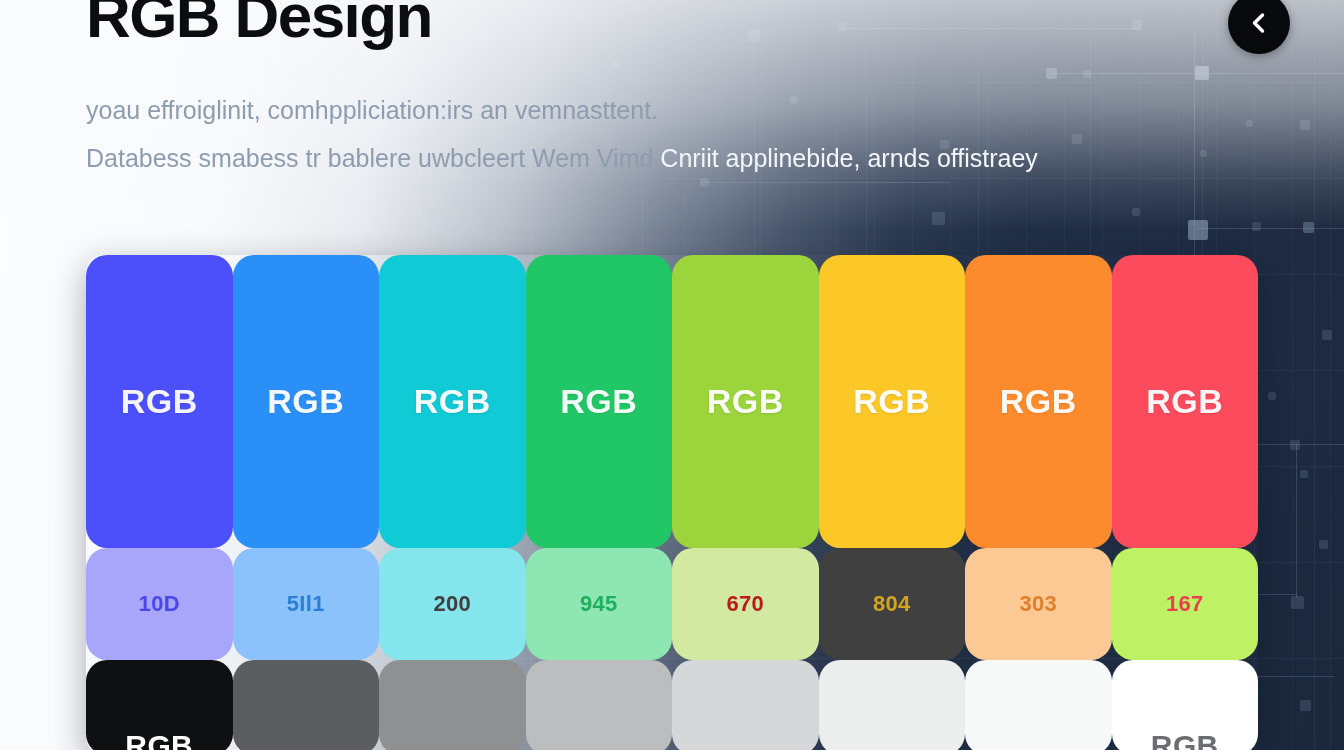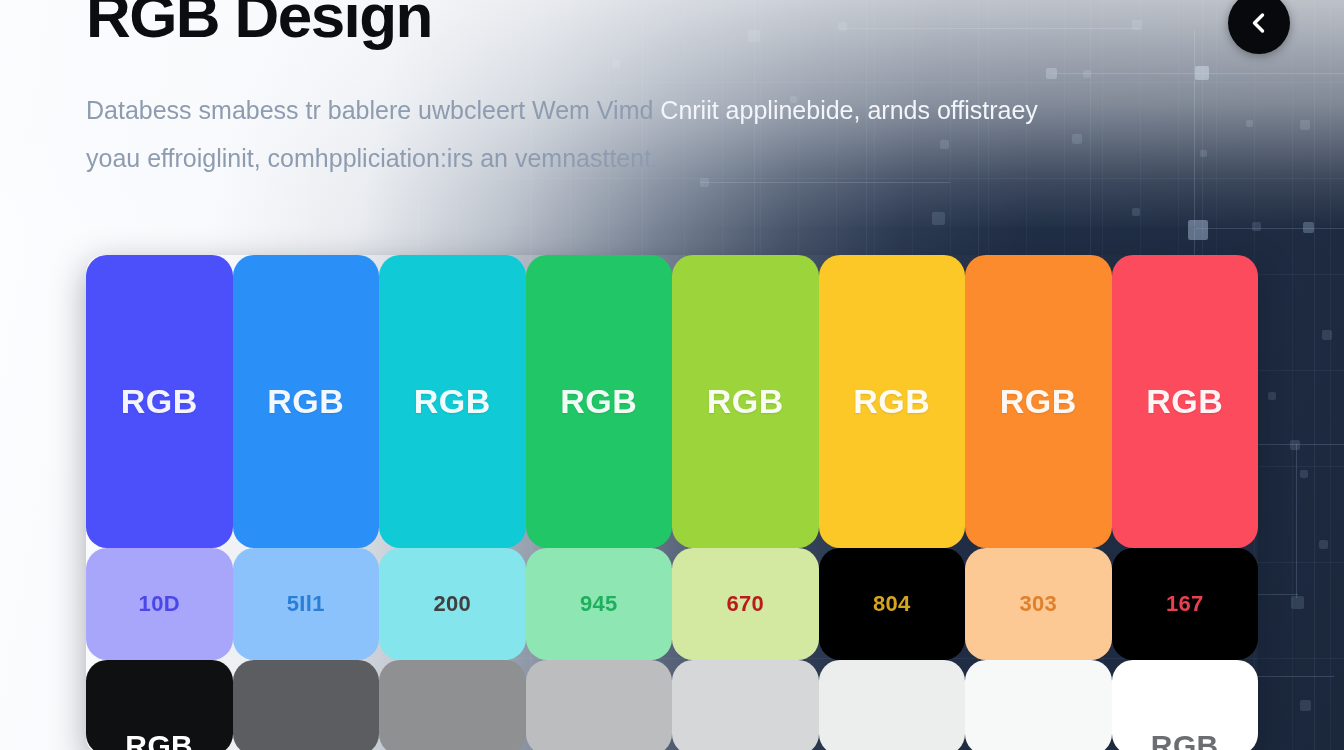--- a/index.html
+++ b/index.html
@@ -217,24 +217,24 @@
       <div class="conn" style="left: 700px; top: 182px; width: 250px; height: 1px;"></div>
     </div>
 
   <div class="bg-white-fade"></div>
   <div class="bg-top-fade"></div>
 </div>
 
 <div class="page-title">RGB Design</div>
 
 <div class="desc">
+  <span class="ln seg-mid">yoau effroiglinit, comhppliciation:irs an vemnasttent.</span>
   <span class="ln">
     <span class="seg-mid">Databess smabess tr bablere uwbcleert Wem Vimd </span><span class="seg-light">Cnriit applinebide, arnds offistraey</span>
   </span>
-  <span class="ln seg-mid">yoau effroiglinit, comhppliciation:irs an vemnasttent.</span>
 </div>
 
 <div class="back-btn" style="background: rgb(7, 9, 13);">
   <span>
     <svg width="26" height="26" viewBox="0 0 26 26" aria-hidden="true">
       <polyline points="16.5,5 8.5,13 16.5,21" fill="none" stroke="#ffffff" stroke-width="3.4" stroke-linecap="round" stroke-linejoin="round"></polyline>
     </svg>
   </span>
 </div>
 
@@ -274,27 +274,27 @@
       </div>
       <div class="cell" style="background: rgb(132, 230, 236);">
         <span class="tint-label" style="color: #404040;">200</span>
       </div>
       <div class="cell" style="background: rgb(142, 230, 179);">
         <span class="tint-label" style="color: rgb(31, 175, 94);">945</span>
       </div>
       <div class="cell" style="background: rgb(211, 232, 160);">
         <span class="tint-label" style="color: #b91c1c;">670</span>
       </div>
-      <div class="cell" style="background: #000000;">
+      <div class="cell" style="background: #404040;">
         <span class="tint-label" style="color: rgb(211, 165, 31);">804</span>
       </div>
       <div class="cell" style="background: rgb(252, 200, 148);">
         <span class="tint-label" style="color: rgb(224, 128, 44);">303</span>
       </div>
-      <div class="cell" style="background: #000000;">
+      <div class="cell" style="background: #bef264;">
         <span class="tint-label" style="color: rgb(232, 64, 79);">167</span>
       </div>
     </div>
   <div class="swatch-row row-gray" id="row-gray">
       <div class="cell" style="background: rgb(15, 16, 18);">
         <span class="gray-label" style="color: rgb(255, 255, 255);">RGB</span>
       </div>
       <div class="cell" style="background: rgb(91, 93, 96);"></div>
       <div class="cell" style="background: rgb(142, 144, 146);"></div>
       <div class="cell" style="background: rgb(188, 189, 190);"></div>

